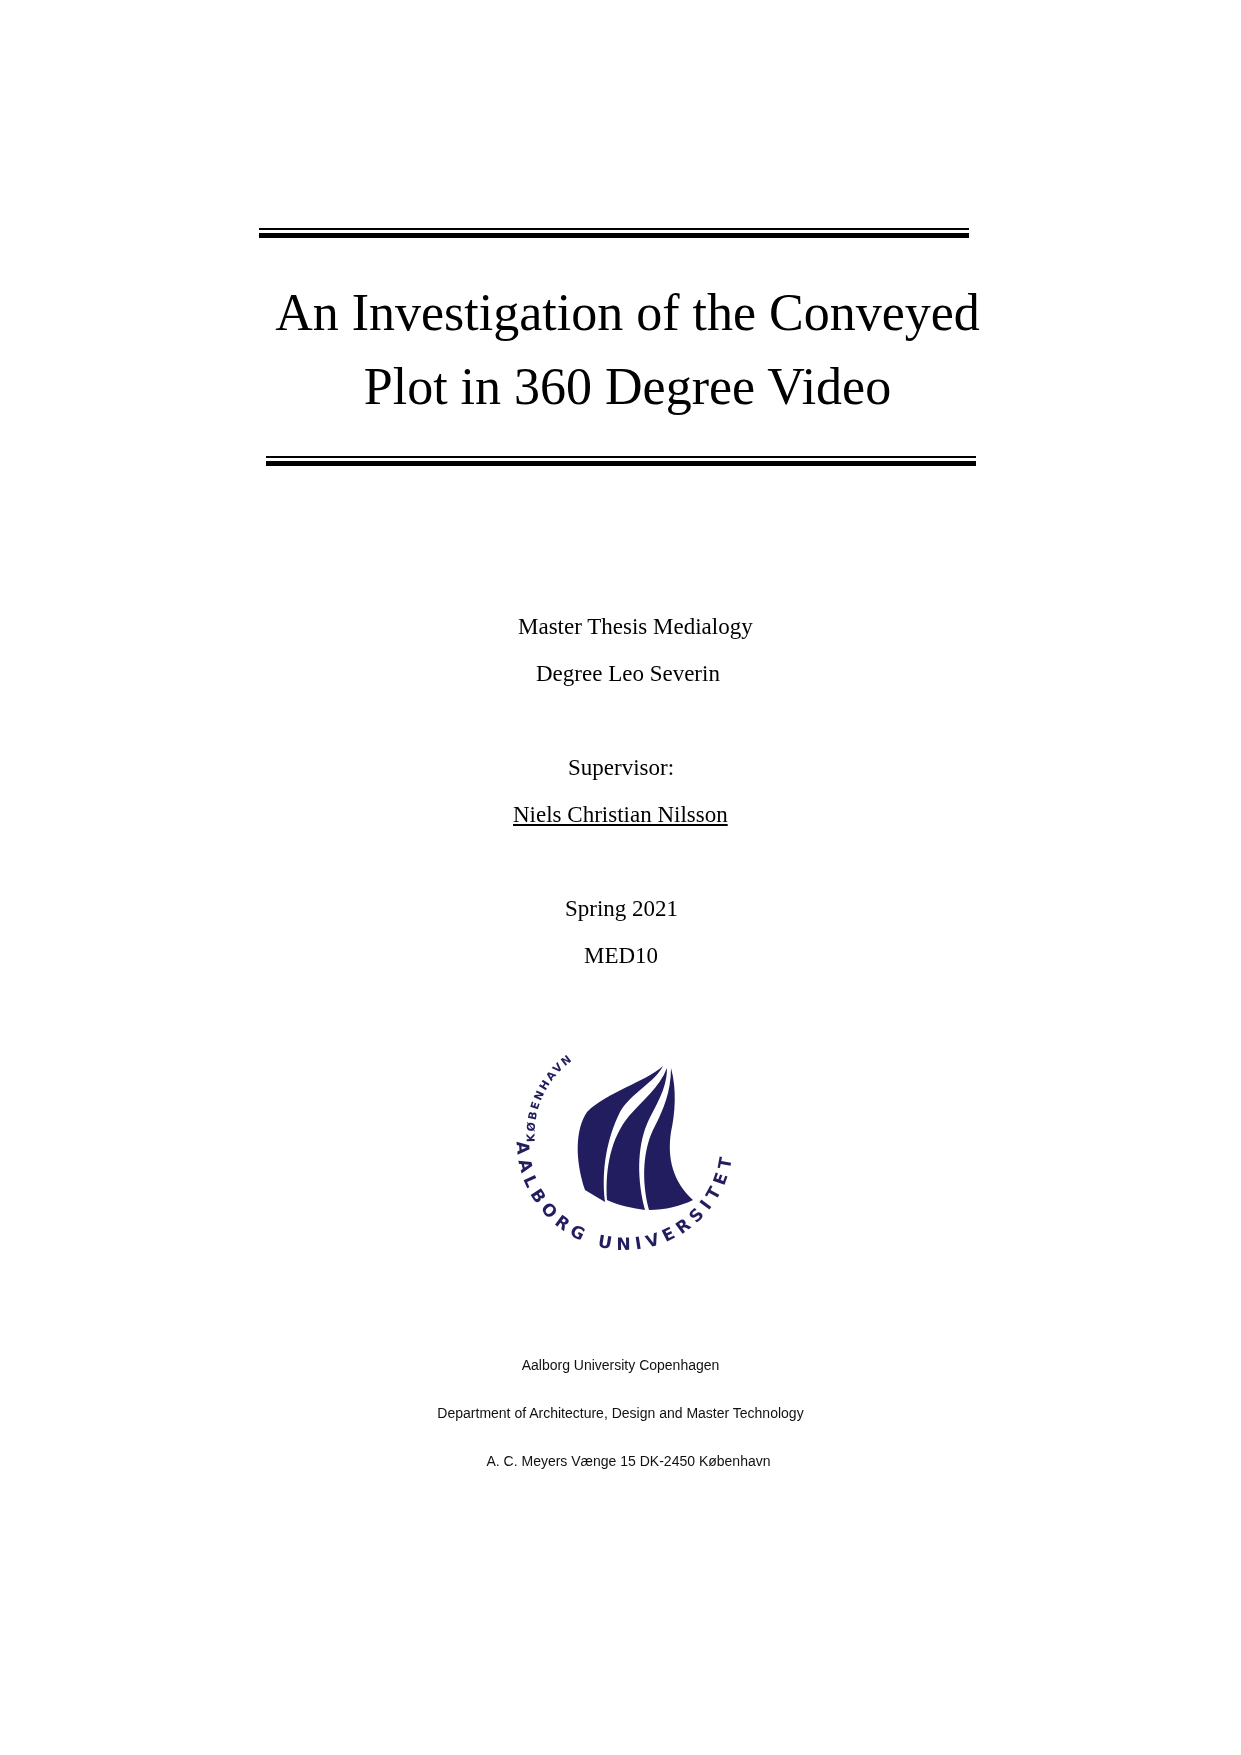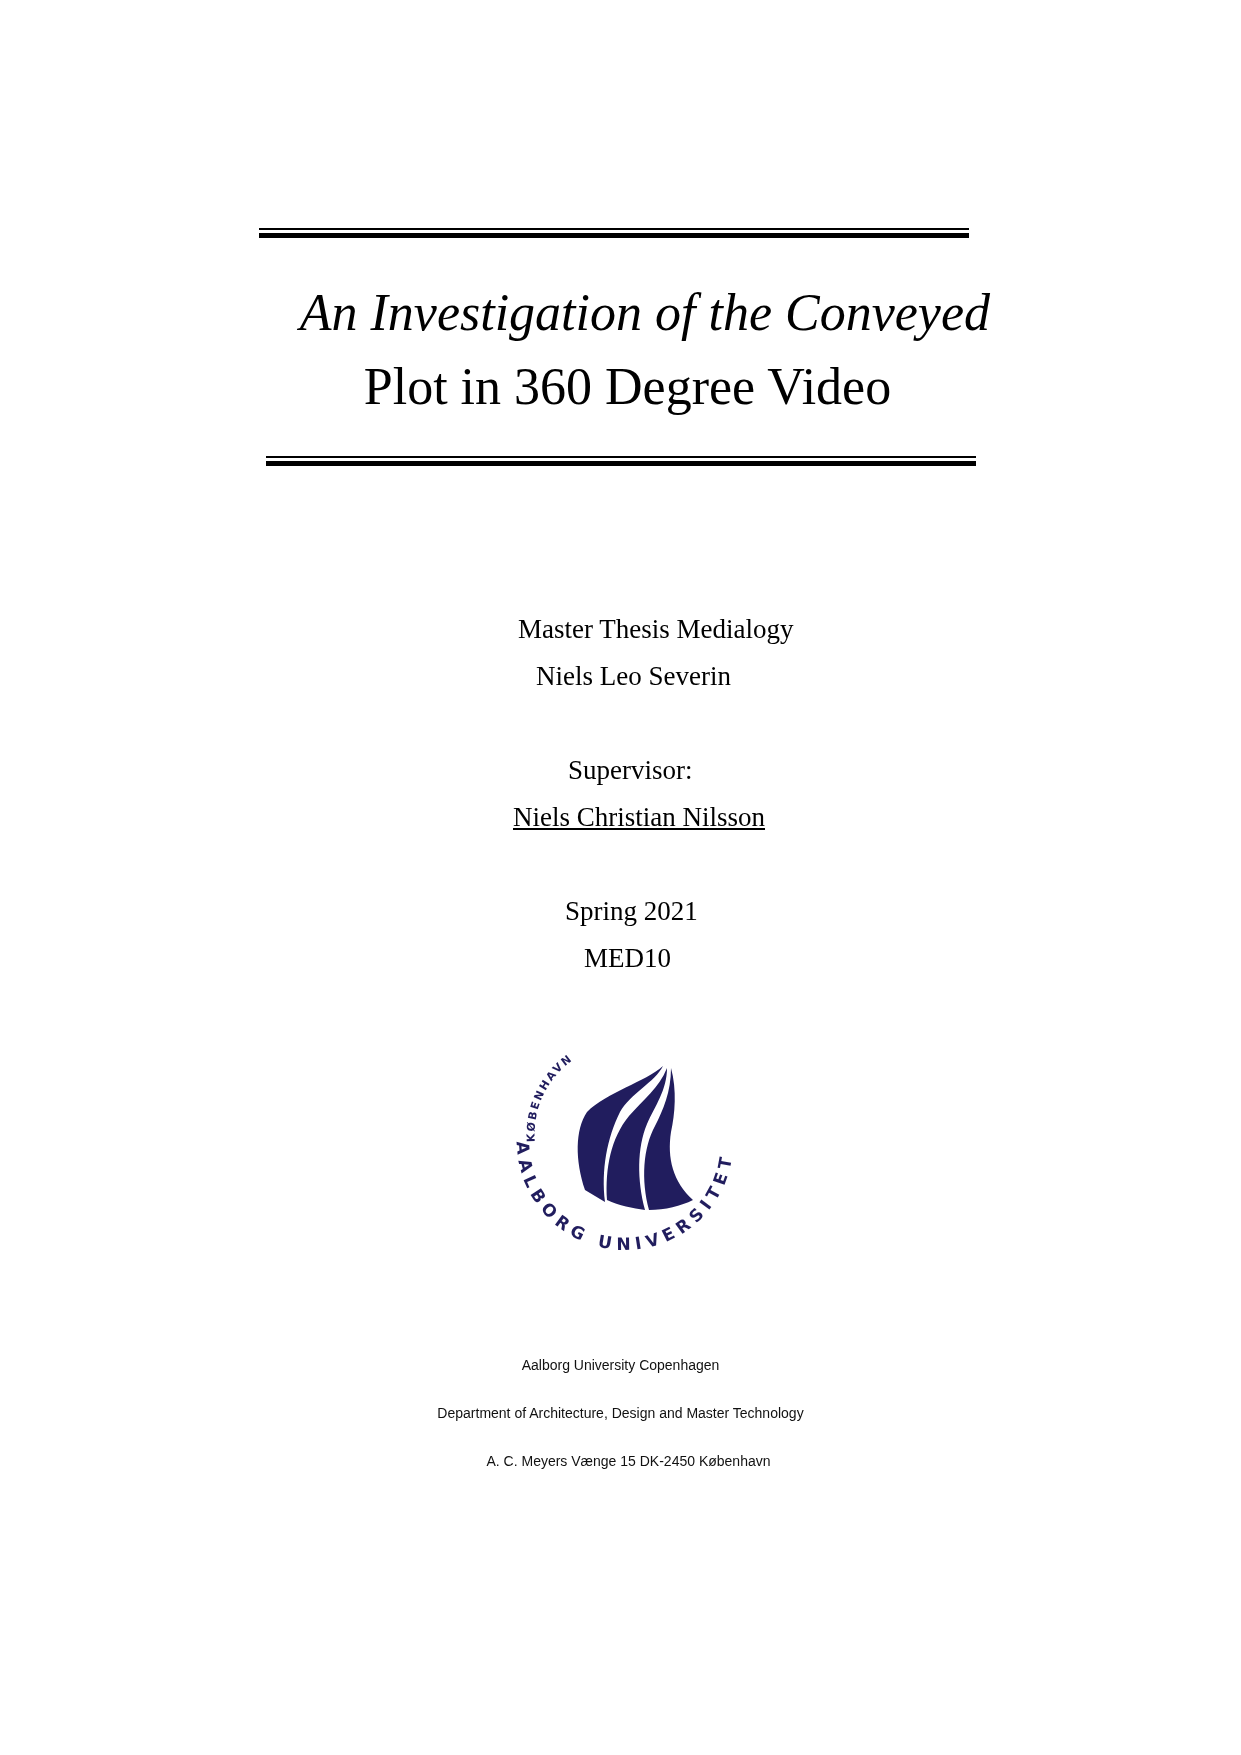--- a/index.html
+++ b/index.html
@@ -1,42 +1,42 @@
 <!DOCTYPE html>
 <html><head>
 <meta charset="utf-8">
 <style>
   html, body { margin:0; padding:0; background:#ffffff; }
   body { width:1241px; height:1755px; position:relative; overflow:hidden; color:#000; }
   .rule { position:absolute; background:#000; }
   .title { position:absolute; left:0; width:1241px; text-align:center;
            font-family:"Liberation Serif", "DejaVu Serif", serif; font-size:52px; line-height:74px; color:#000; }
-  .title .l1 { position:absolute; left:265px; top:276px; width:725px; text-align:right; white-space:nowrap;font-style:italic; }
+  .title .l1 { position:absolute; left:265px; top:276px; width:725px; text-align:center; white-space:nowrap; }
   .title .l2 { position:absolute; left:265px; top:350px; width:725px; white-space:nowrap; }
-  .meta { position:absolute; font-family:"Liberation Serif", "DejaVu Serif", serif; font-size:27px; color:#000; white-space:nowrap; }
+  .meta { position:absolute; font-family:"Liberation Serif", "DejaVu Serif", serif; font-size:23px; color:#000; white-space:nowrap; }
   .foot { position:absolute; left:0; width:1241px; text-align:center;
           font-family:"Liberation Sans", "DejaVu Sans", sans-serif; font-size:14px; color:#111; white-space:nowrap;margin-top:21px; }
   .logo { position:absolute; left:495px; top:1030px; width:260px; height:240px; }
 </style>
 </head>
 <body>
 
 <div class="rule" style="left:259px; top:228px; width:710px; height:2px;"></div>
 <div class="rule" style="left:259px; top:233px; width:710px; height:5px;"></div>
 
 <div class="title">
   <div class="l1">An Investigation of the Conveyed</div>
   <div class="l2">Plot in 360 Degree Video</div>
 </div>
 
 <div class="rule" style="left:266px; top:456px; width:710px; height:2px;"></div>
 <div class="rule" style="left:266px; top:461px; width:710px; height:5px;"></div>
 
 <div class="meta" style="left:518px; top:614px;">Master Thesis Medialogy</div>
-<div class="meta" style="left:536px; top:661px;">Niels Leo Severin</div>
+<div class="meta" style="left:536px; top:661px;">Degree Leo Severin</div>
 <div class="meta" style="left:568px; top:755px;">Supervisor:</div>
 <div class="meta" style="left:513px; top:802px;text-decoration:underline;">Niels Christian Nilsson</div>
 <div class="meta" style="left:565px; top:896px;">Spring 2021</div>
 <div class="meta" style="left:584px; top:943px;">MED10</div>
 
 <div class="logo">
   <svg width="260" height="240" viewBox="0 0 260 240" xmlns="http://www.w3.org/2000/svg">
     <defs>
       <path id="arcTop" d="M 40 112 A 90 90 0 0 1 92 22" fill="none"></path>
       <path id="arcBottom" d="M 22 112 A 108 108 0 0 0 238 112" fill="none"></path>

